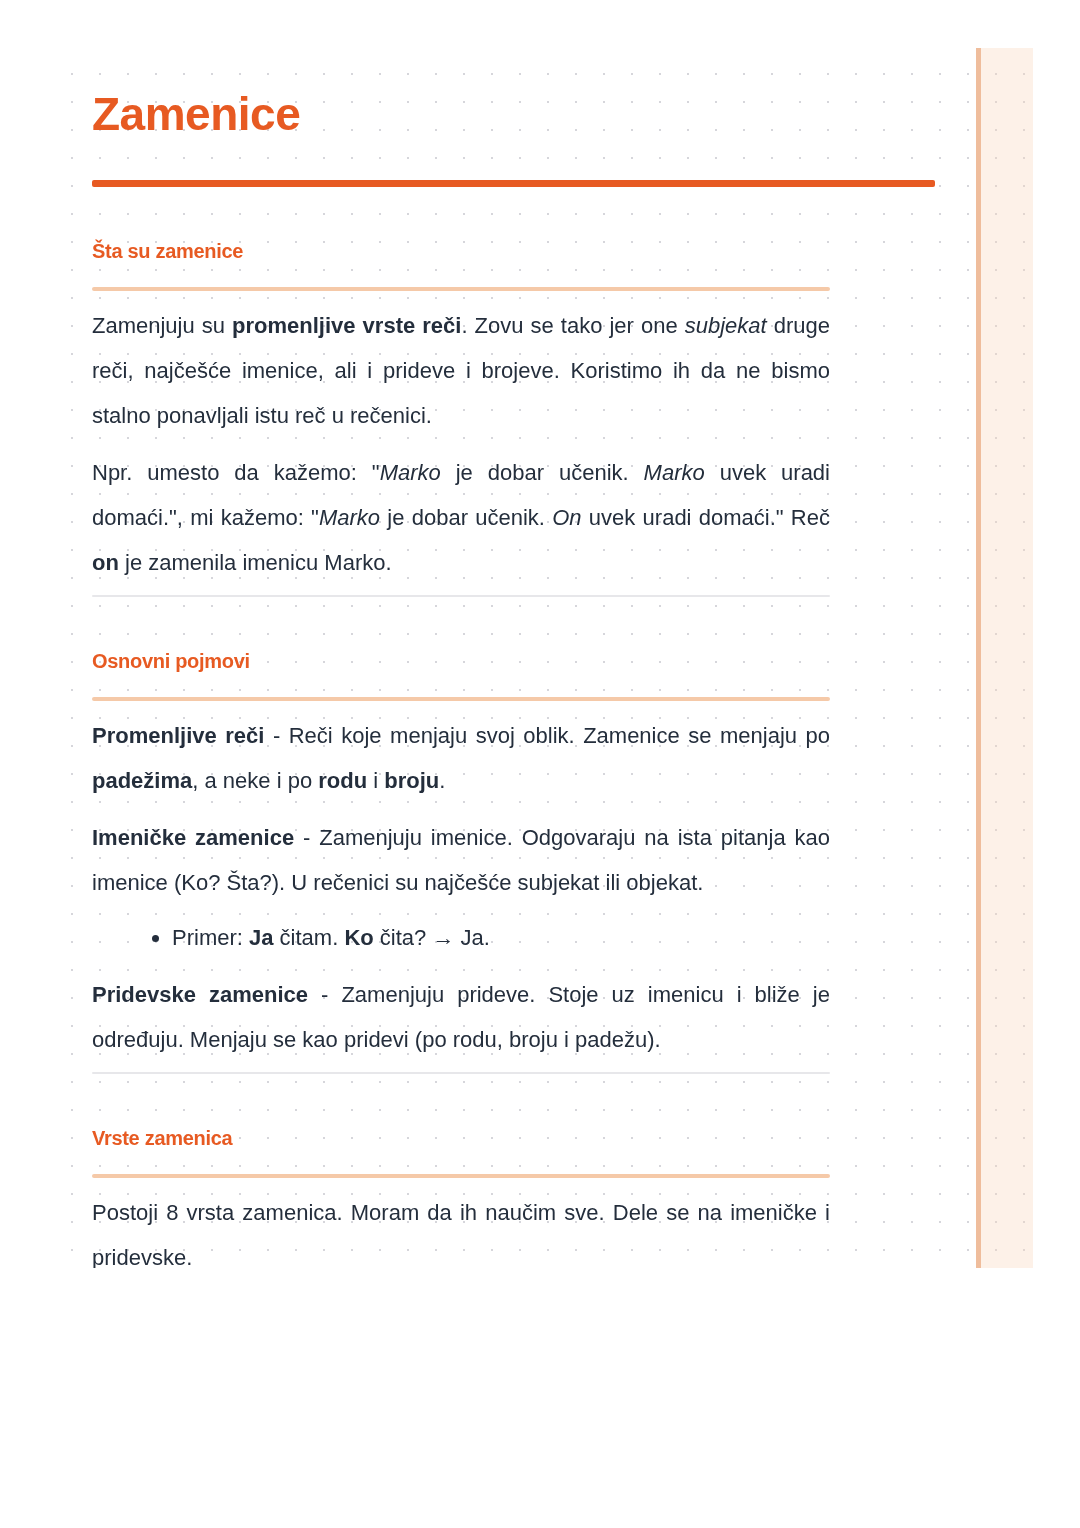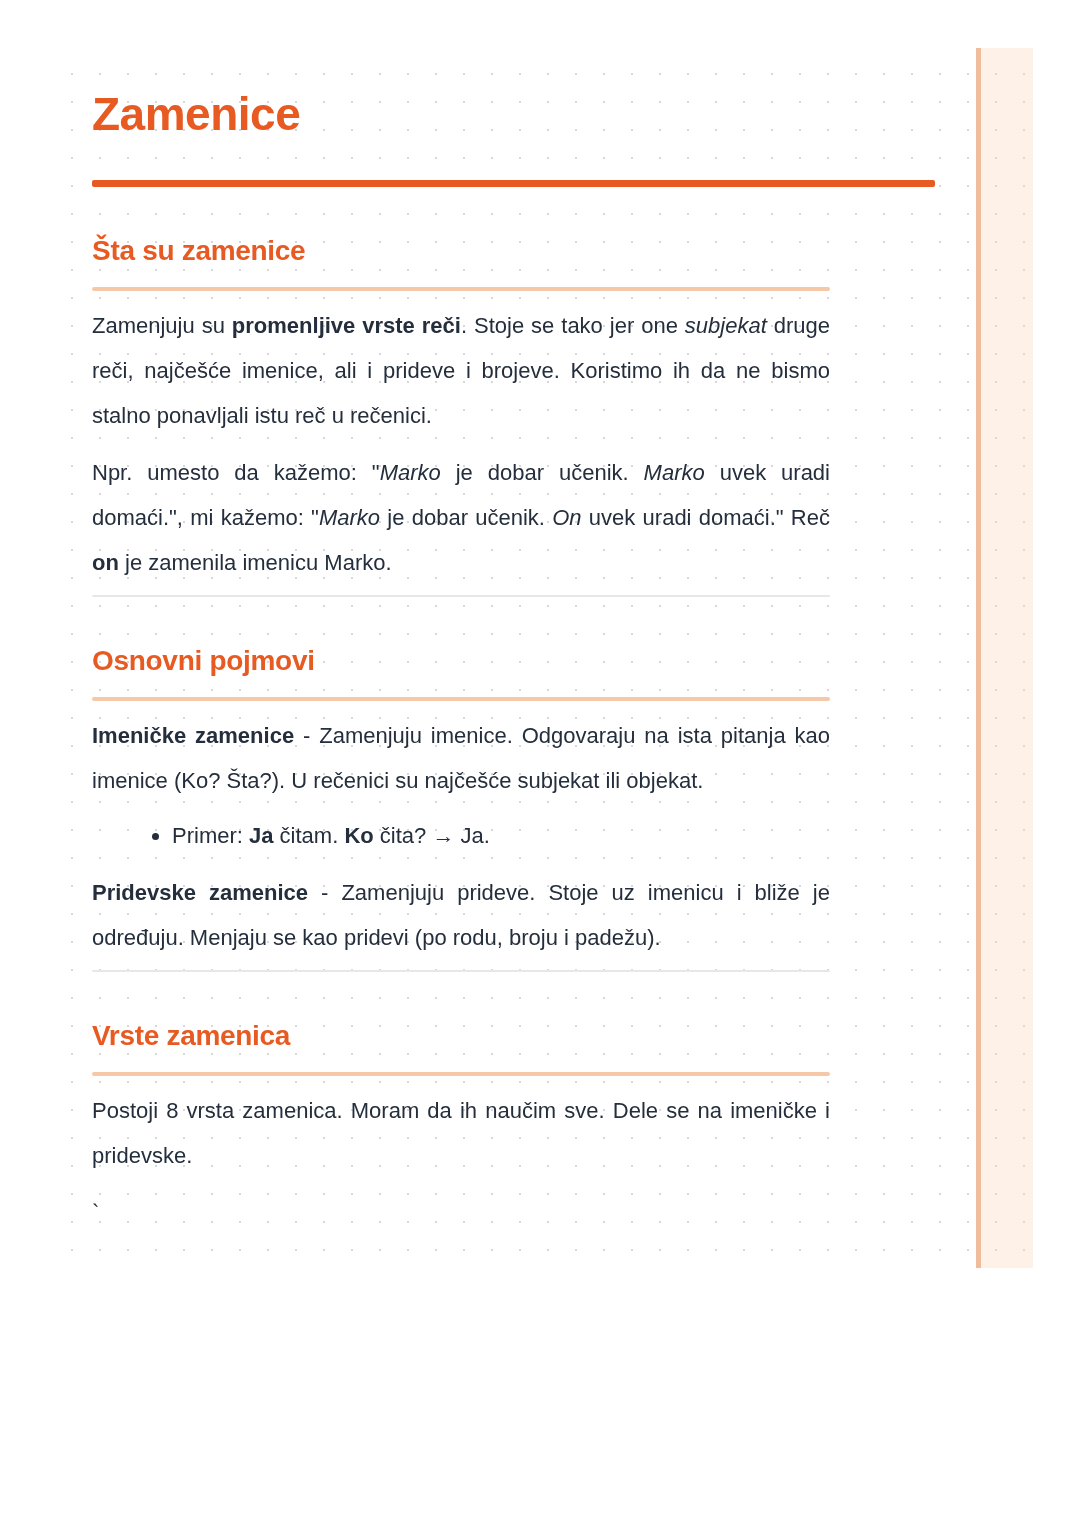--- a/index.html
+++ b/index.html
@@ -57,21 +57,21 @@
   }
   .title-rule{
     margin-top:40px;
     width:843px;
     height:7px;
     background:var(--accent);
     border-radius:2px;
   }
   h2.section-heading{
     margin-top:44px;
-    font-size:28px;
+    font-size:20px;
     line-height:40px;
     font-weight:700;
     letter-spacing:-0.3px;
     color:var(--accent);
   }
   .heading-underline{
     margin-top:16px;
     width:738px;
     height:4px;
     background:var(--accent-soft);
@@ -123,30 +123,31 @@
   <div class="side-stripe"></div>
 
   <div class="content">
     <h1 class="doc-title">Zamenice</h1>
     <div class="title-rule"></div>
 
     <section>
       <h2 class="section-heading">Šta su zamenice</h2>
       <div class="heading-underline"></div>
       <div class="blocks">
-          <p class="para"><span>Zamenjuju su </span><span class="seg-b">promenljive vrste reči</span><span>. Stoje se tako jer one </span><span class="seg-i">subjekat</span><span> druge reči, najčešće imenice, ali i prideve i brojeve. Koristimo ih da ne bismo stalno ponavljali istu reč u rečenici.</span></p>
+          <p class="para"><span>Zamenjuju su </span><span class="seg-b">promenljive vrste reči</span><span>. Zovu se tako jer one </span><span class="seg-i">subjekat</span><span> druge reči, najčešće imenice, ali i prideve i brojeve. Koristimo ih da ne bismo stalno ponavljali istu reč u rečenici.</span></p>
           <p class="para"><span>Npr. umesto da kažemo: "</span><span class="seg-i">Marko</span><span> je dobar učenik. </span><span class="seg-i">Marko</span><span> uvek uradi domaći.", mi kažemo: "</span><span class="seg-i">Marko</span><span> je dobar učenik. </span><span class="seg-i">On</span><span> uvek uradi domaći." Reč </span><span class="seg-b">on</span><span> je zamenila imenicu Marko.</span></p>
         </div>
       <div class="section-divider"></div>
     </section>
 
     <section>
       <h2 class="section-heading">Osnovni pojmovi</h2>
       <div class="heading-underline"></div>
       <div class="blocks">
+          <p class="para"><span class="seg-b">Promenljive reči</span><span> - Reči koje menjaju svoj oblik. Zamenice se menjaju po </span><span class="seg-b">padežima</span><span>, a neke i po </span><span class="seg-b">rodu</span><span> i </span><span class="seg-b">broju</span><span>.</span></p>
           <p class="para"><span class="seg-b">Imeničke zamenice</span><span> - Zamenjuju imenice. Odgovaraju na ista pitanja kao imenice (Ko? Šta?). U rečenici su najčešće subjekat ili objekat.</span></p>
           <ul class="bullet-list">
             <li><span>Primer: </span><span class="seg-b">Ja</span><span> čitam. </span><span class="seg-b">Ko</span><span> čita? → Ja.</span></li>
           </ul>
           <p class="para"><span class="seg-b">Pridevske zamenice</span><span> - Zamenjuju prideve. Stoje uz imenicu i bliže je određuju. Menjaju se kao pridevi (po rodu, broju i padežu).</span></p>
         </div>
       <div class="section-divider"></div>
     </section>
 
     <section>

